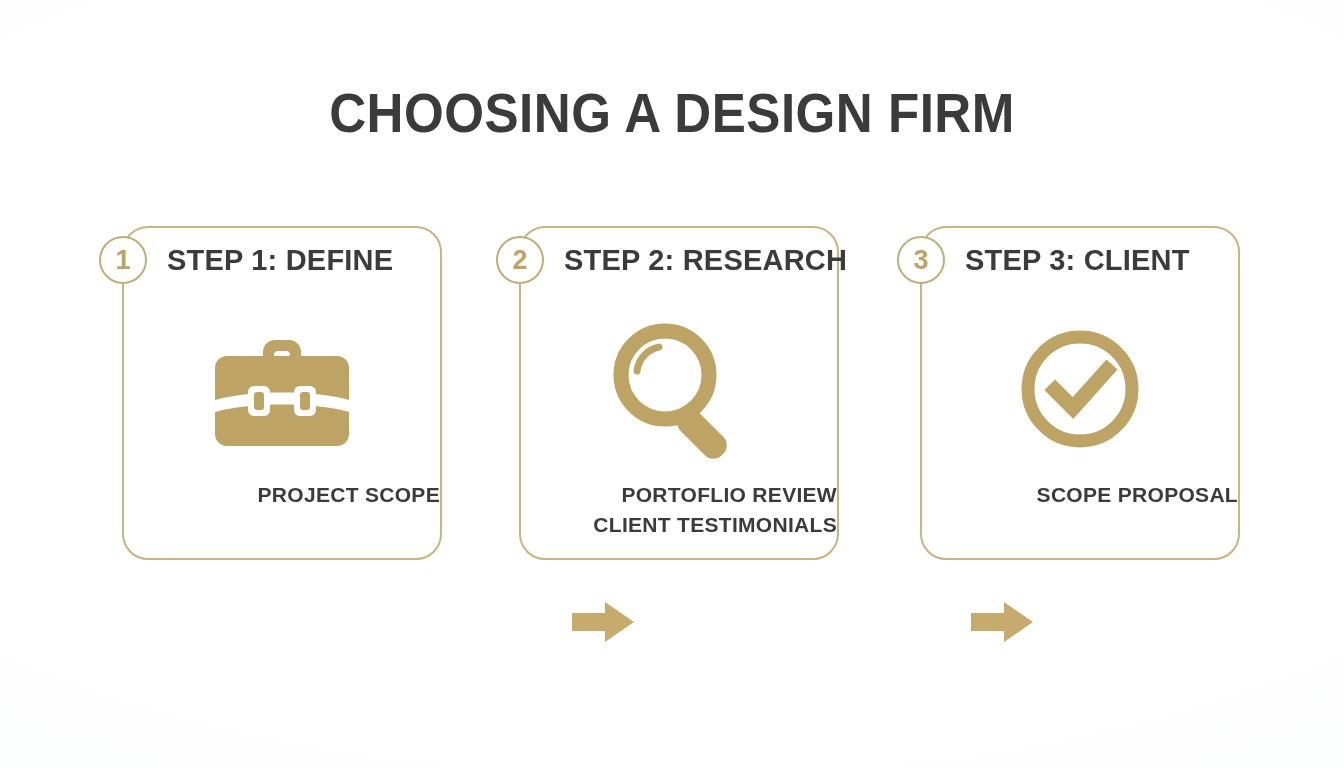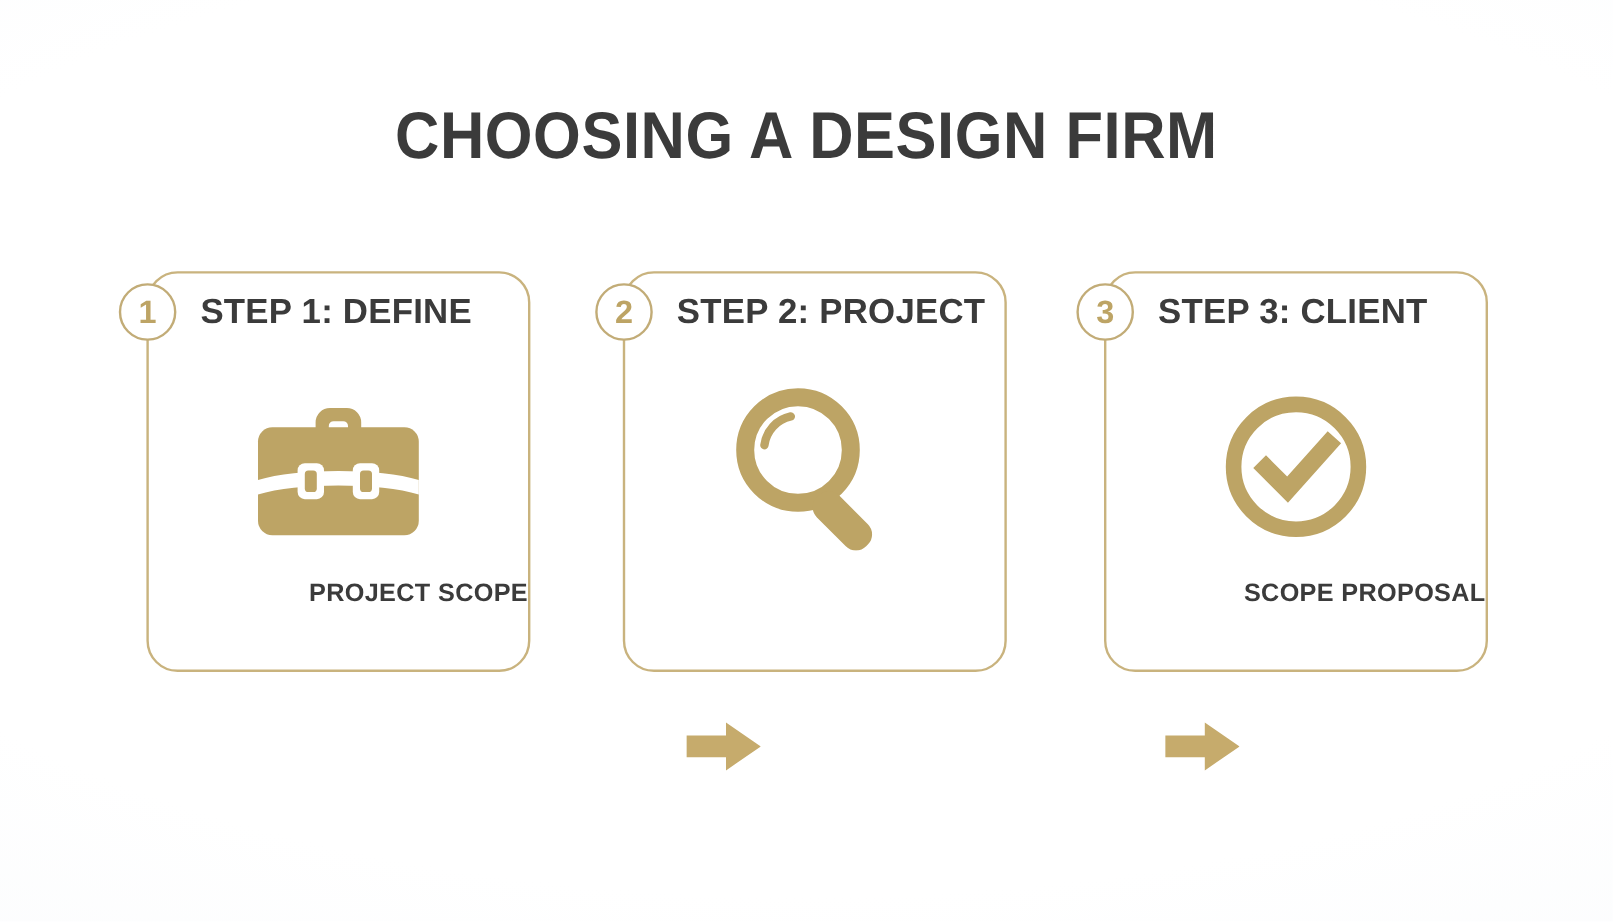--- a/index.html
+++ b/index.html
@@ -161,32 +161,36 @@
       </svg>
     </div>
 
     <div class="caption">
       <span class="line">PROJECT SCOPE</span>
     </div>
   </div>
 
   <div class="card card-2">
     <div class="badge">2</div>
-    <div class="step-heading">STEP 2: PROJECT</div>
+    <div class="step-heading">STEP 2: RESEARCH</div>
 
     <div class="icon-wrap">
       <svg width="144" height="140" viewBox="0 0 144 140">
         <circle cx="58" cy="56" r="44" fill="none" stroke="#bda465" stroke-width="15"></circle>
 
         <path d="M30 52 a28 28 0 0 1 22 -24" fill="none" stroke="#bda465" stroke-width="7" stroke-linecap="round"></path>
 
         <rect x="82" y="86" width="26" height="58" rx="12" fill="#bda465" transform="rotate(-45 95 115)"></rect>
       </svg>
     </div>
 
+    <div class="caption">
+      <span class="line">PORTOFLIO REVIEW</span>
+      <span class="line">CLIENT TESTIMONIALS</span>
+    </div>
   </div>
 
   <div class="card card-3">
     <div class="badge">3</div>
     <div class="step-heading">STEP 3: CLIENT</div>
 
     <div class="icon-wrap">
       <svg width="132" height="132" viewBox="0 0 132 132">
         <circle cx="66" cy="66" r="52" fill="none" stroke="#bda465" stroke-width="13"></circle>
         <path d="M41 67 L59 85 L93 47" fill="none" stroke="#bda465" stroke-width="15" stroke-linecap="square" stroke-linejoin="miter"></path>

